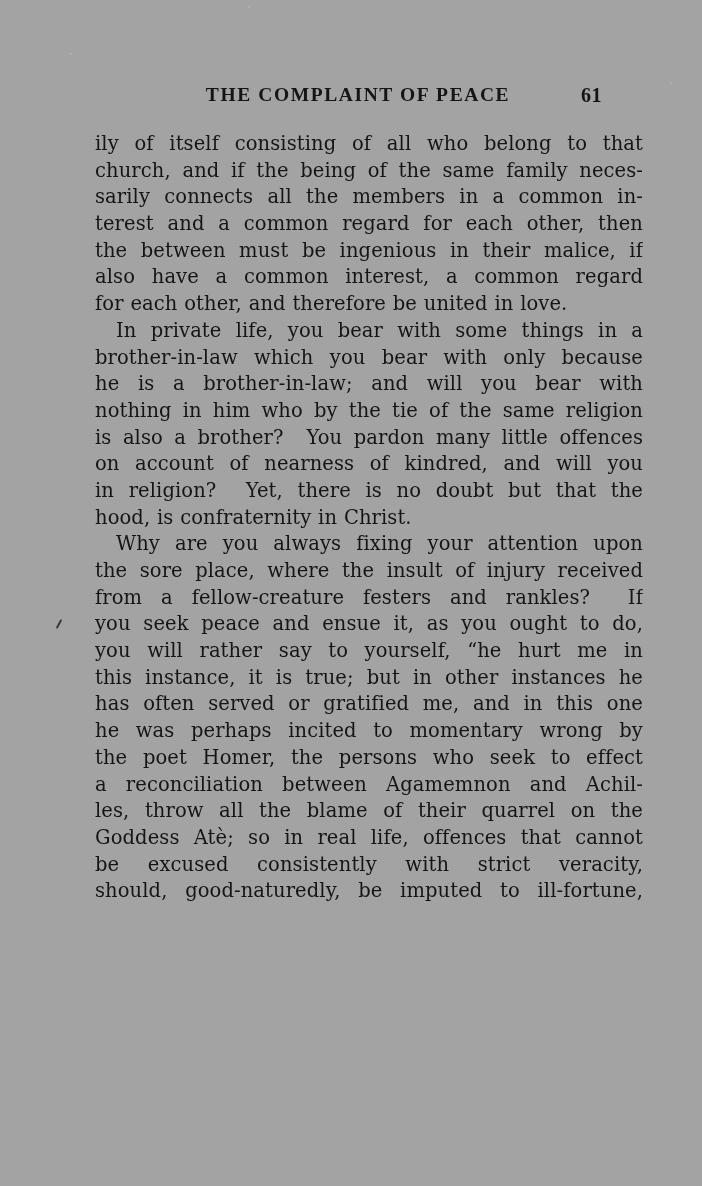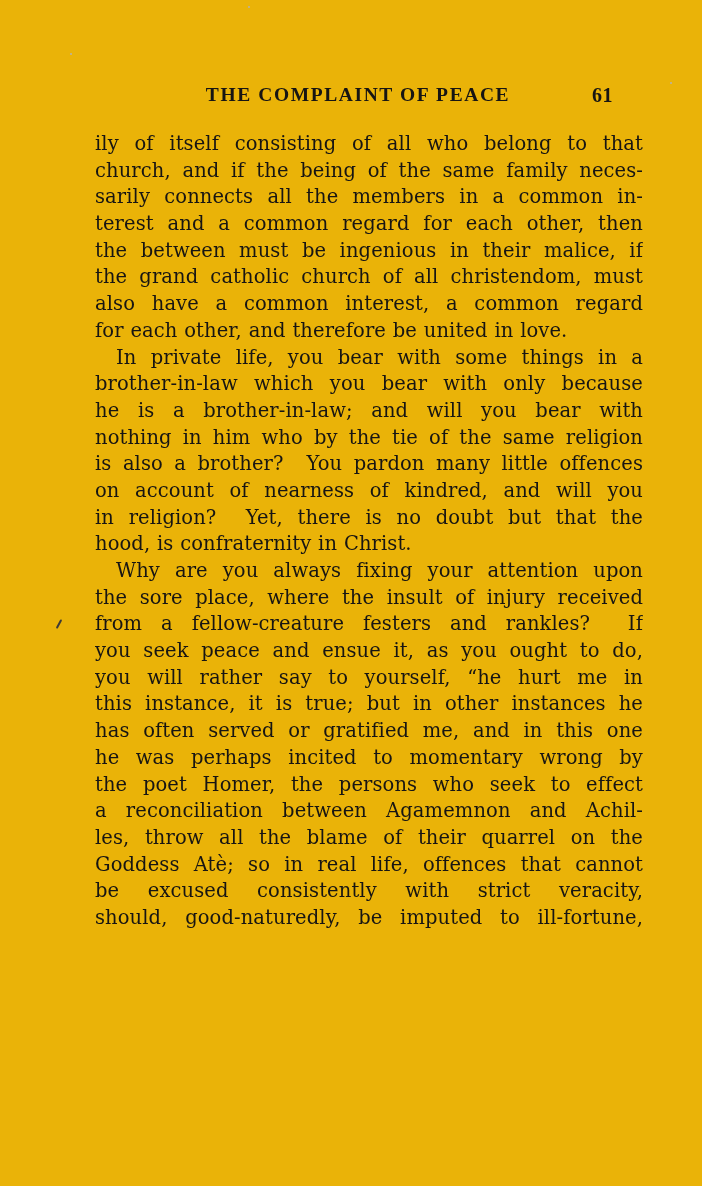--- a/index.html
+++ b/index.html
@@ -1,20 +1,20 @@
 <!DOCTYPE html>
 <html><head>
 <meta charset="utf-8">
 <style>
   html, body { margin: 0; padding: 0; background: #ffffff; }
   .page {
     position: relative;
     width: 702px;
     height: 1186px;
-    background: #eab308;
+    background: #a3a3a3;
     overflow: hidden;
     font-family: "DejaVu Serif", serif;
     color: #171513;
   }
   .header {
     position: absolute;
     left: 84px;
     top: 84px;
     width: 548px;
     height: 26px;
@@ -25,21 +25,21 @@
     right: 0;
     text-align: center;
     font-family: "Liberation Serif", "DejaVu Serif", serif;
     font-weight: 700;
     font-size: 19.5px;
     letter-spacing: 1.6px;
     white-space: nowrap;
   }
   .page-number {
     position: absolute;
-    right: 19px;
+    right: 30px;
     top: 0;
     font-family: "Liberation Serif", "DejaVu Serif", serif;
     font-weight: 700;
     font-size: 20px;
     letter-spacing: 0.5px;
   }
   .text-block {
     position: absolute;
     left: 95px;
     top: 131px;
@@ -81,21 +81,20 @@
     <div class="running-title">THE COMPLAINT OF PEACE</div>
     <div class="page-number">61</div>
   </div>
 
   <div class="text-block">
       <div class="line">ily of itself consisting of all who belong to that</div>
       <div class="line">church, and if the being of the same family neces-</div>
       <div class="line">sarily connects all the members in a common in-</div>
       <div class="line">terest and a common regard for each other, then</div>
       <div class="line">the between must be ingenious in their malice, if</div>
-      <div class="line">the grand catholic church of all christendom, must</div>
       <div class="line">also have a common interest, a common regard</div>
       <div class="line para-end">for each other, and therefore be united in love.</div>
       <div class="line indent">In private life, you bear with some things in a</div>
       <div class="line">brother-in-law which you bear with only because</div>
       <div class="line">he is a brother-in-law; and will you bear with</div>
       <div class="line">nothing in him who by the tie of the same religion</div>
       <div class="line">is also a brother?&nbsp; You pardon many little offences</div>
       <div class="line">on account of nearness of kindred, and will you</div>
       <div class="line">in religion?&nbsp; Yet, there is no doubt but that the</div>
       <div class="line para-end">hood, is confraternity in Christ.</div>

